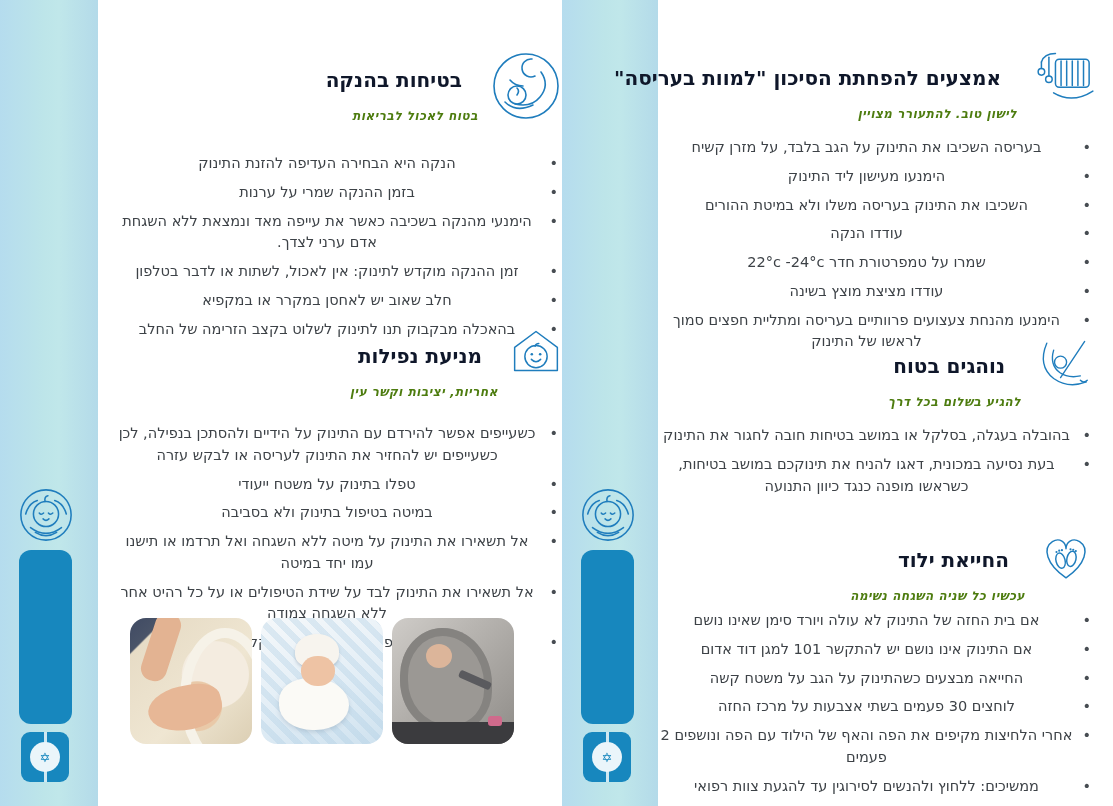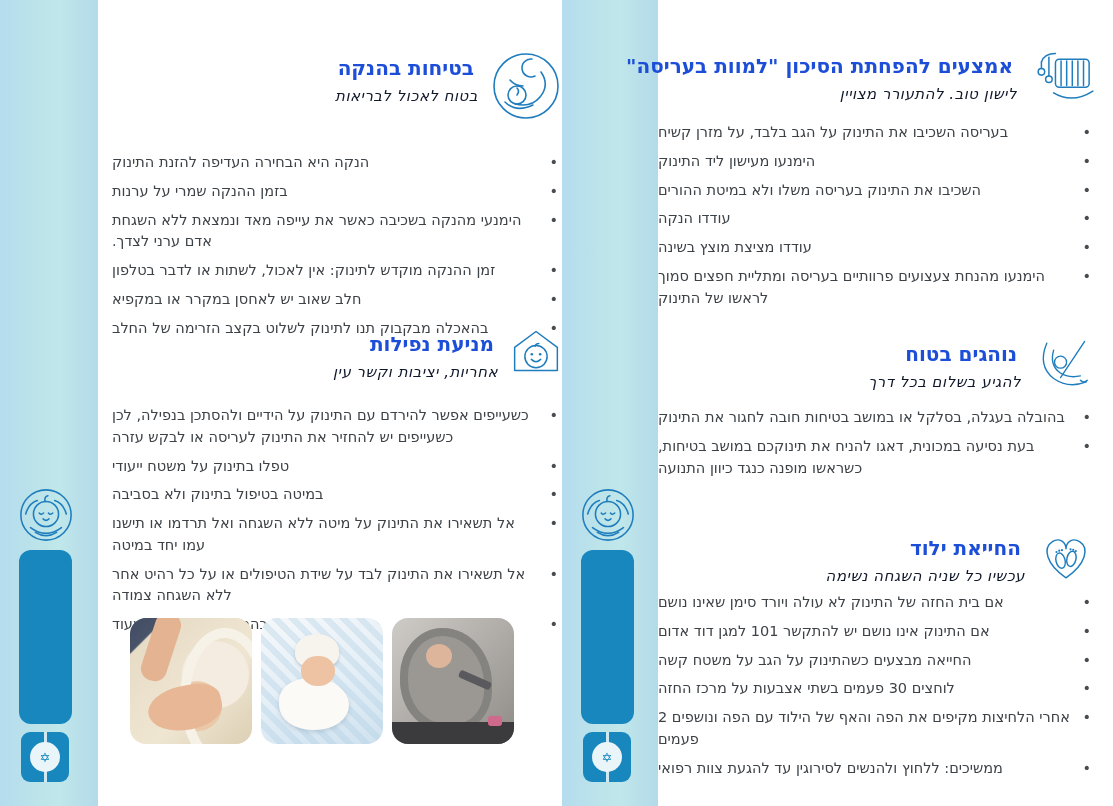--- a/index.html
+++ b/index.html
@@ -22,24 +22,24 @@
     background:#eaf5fa;border-radius:50%;display:flex;align-items:center;justify-content:center;
     color:#1787be;font-size:13px;line-height:1;}
   
   .page{position:absolute;top:0;height:806px;}
   #page-left{left:112px;width:450px;}
   #page-right{left:658px;width:437px;}
   .section{position:absolute;right:0;left:0;}
   .sec-header{display:flex;align-items:flex-start;gap:12px;}
   .sec-icon{flex:0 0 auto;}
   .sec-titles{padding-top:2px;}
-  .sec-title{margin:4px;font-size:20px;font-weight:bold;color:#1d4ed8;white-space:nowrap;line-height:1.25;}
-  .sec-subtitle{margin-top:6px;font-size:15px;font-style:italic;color:#0f172a;letter-spacing:0.5px;padding-left:6px;}
+  .sec-title{margin:16px;font-size:20px;font-weight:bold;color:#0f172a;white-space:nowrap;line-height:1.25;}
+  .sec-subtitle{margin-top:6px;font-size:12px;font-style:italic;color:#4d7c0f;letter-spacing:0.5px;padding-left:6px;font-weight:bold;}
   ul.bullets{margin:14px 0 0;padding:0 20px 0 0;list-style:none;}
-  ul.bullets li{position:relative;margin:0 0 7px;font-size:14.5px;line-height:1.5;color:#3d4247;text-align:left;}
+  ul.bullets li{position:relative;margin:0 0 7px;font-size:14.5px;line-height:1.5;color:#3d4247;text-align:center;}
   ul.bullets li::before{content:"\2022";position:absolute;right:-16px;top:0;color:#474c52;}
   
   .photo-row{position:absolute;top:618px;right:48px;display:flex;flex-direction:row-reverse;gap:9px;}
   .photo{width:122px;height:126px;border-radius:16px;overflow:hidden;position:relative;}
   #photo-bath{background:
     radial-gradient(circle at 55% 70%, #e9c9a8 0 22%, transparent 23%),
     radial-gradient(circle at 70% 45%, #f4ece0 0 30%, transparent 31%),
     linear-gradient(135deg,#3f4a63 0%,#4a5468 14%,#e7dcc6 15%,#efe6d2 60%,#dccfb4 100%);}
   #photo-bath .arm{position:absolute;left:18px;top:-6px;width:26px;height:70px;background:#e3b392;
     transform:rotate(18deg);border-radius:12px;}
@@ -207,20 +207,21 @@
         <div class="sec-titles">
           <h2 class="sec-title">אמצעים להפחתת הסיכון "למוות בעריסה"</h2>
           <div class="sec-subtitle">לישון טוב. להתעורר מצויין</div>
         </div>
       </div>
       <ul class="bullets" style="margin-top:16px">
           <li>בעריסה השכיבו את התינוק על הגב בלבד, על מזרן קשיח</li>
           <li>הימנעו מעישון ליד התינוק</li>
           <li>השכיבו את התינוק בעריסה משלו ולא במיטת ההורים</li>
           <li>עודדו הנקה</li>
+          <li>שמרו על טמפרטורת חדר 22°c -24°c</li>
           <li>עודדו מציצת מוצץ בשינה</li>
           <li>הימנעו מהנחת צעצועים פרוותיים בעריסה ומתליית חפצים סמוך לראשו של התינוק</li>
         </ul>
     </div>
 
     <div class="section" style="top:336px">
       <div class="sec-header">
         <svg class="sec-icon" width="62" height="54" viewBox="0 0 72 62">
           <path class="st-thin" d="M16 8 q-11 26 8 41 q17 12 38 4"></path>
           <path class="st-thin" d="M24 16 q-5 17 7 26 q10 7 24 4"></path>

